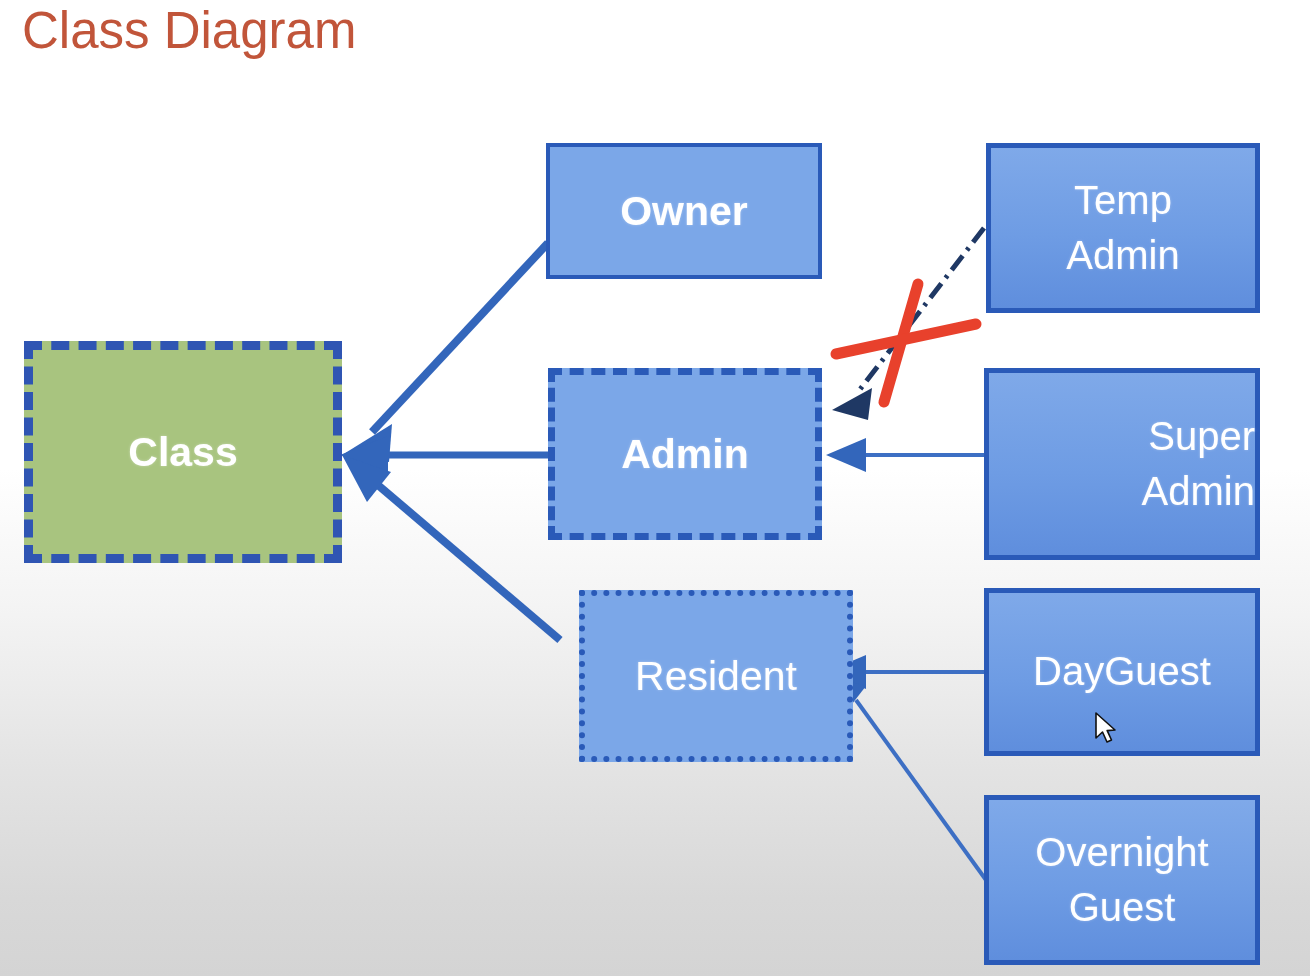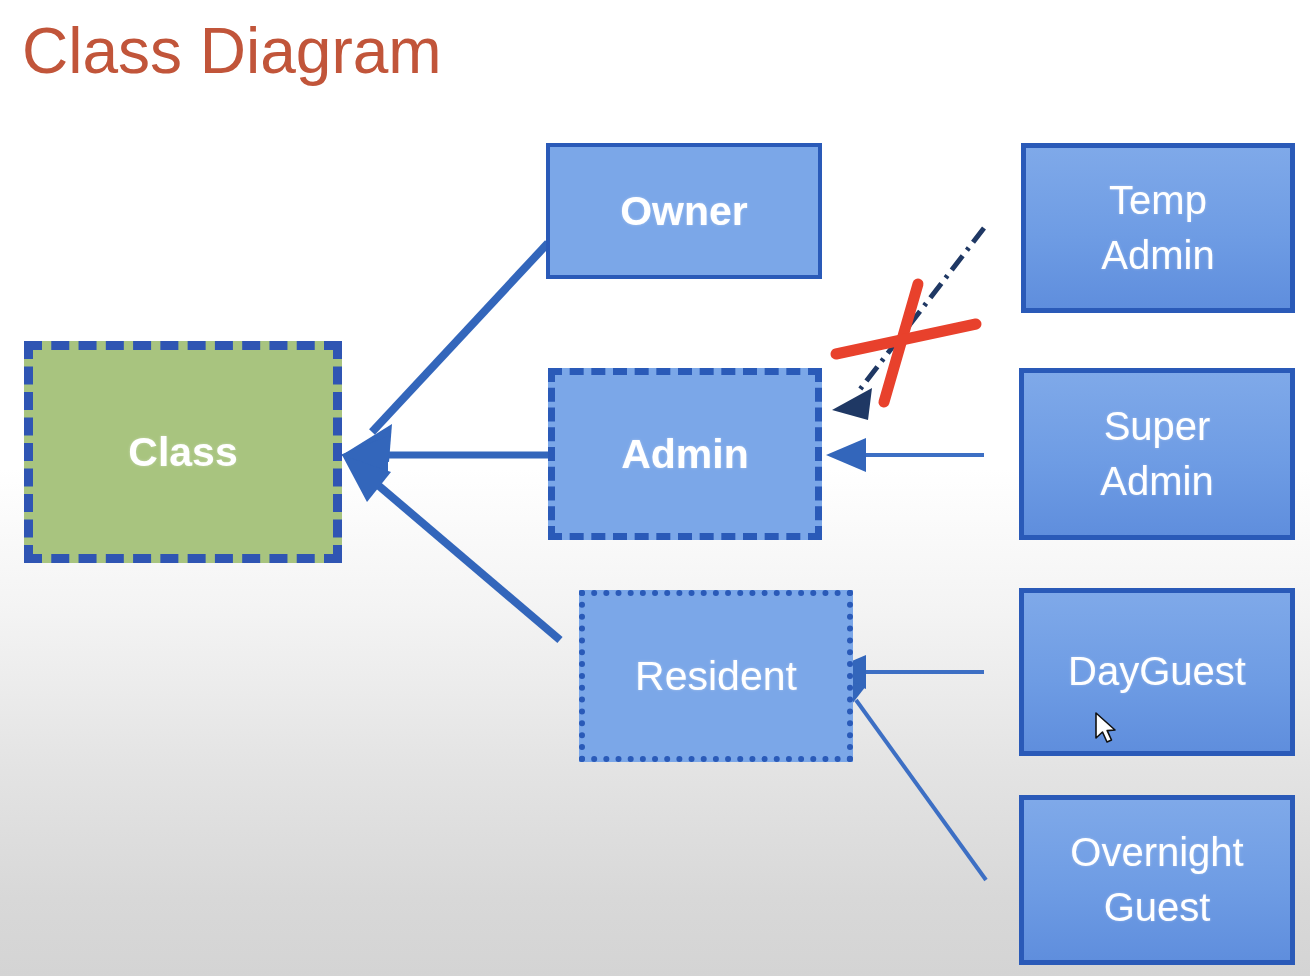--- a/index.html
+++ b/index.html
@@ -19,22 +19,22 @@
         #e4e4e4 78%,
         #d8d8d8 92%,
         #d4d4d4 100%);
     font-family: "Liberation Sans", sans-serif;
   }
 
   
   .title {
     position: absolute;
     left: 22px;
-    top: 16px;
-    font-size: 64px;
+    top: 3px;
+    font-size: 51px;
     font-weight: 400;
     color: #c1553a;
     letter-spacing: 0px;
     line-height: 1.1;
     white-space: nowrap;
   }
 
   
   .node {
     position: absolute;
@@ -86,21 +86,20 @@
   }
 
   
   .node--right {
     background: linear-gradient(to bottom, #7fa9e9 0%, #6e9ce4 55%, #5f8edd 100%);
     border: 5px solid #2a5ab8;
     font-size: 40px;
     font-weight: 400;
     line-height: 1.38;
     text-shadow: 0 0 3px rgba(255,255,255,.3);
-    margin-left: 35px;
   }
 
   
   #wires {
     position: absolute;
     left: 0; top: 0;
     width: 1310px;
     height: 976px;
     z-index: 4;
     pointer-events: none;
@@ -177,21 +176,21 @@
 
   <div class="node node--resident" style="left:547px; top:590px; width:274px; height:172px;">
     <span class="label">Resident</span>
   </div>
 
   <div class="node node--right" style="left:986px; top:143px; width:274px; height:170px;">
     <span class="label">Temp
 Admin</span>
   </div>
 
-  <div class="node node--right" style="left:984px; top:368px; width:276px; height:172px;">
+  <div class="node node--right" style="left:984px; top:368px; width:276px; height:192px;text-align:right;">
     <span class="label">Super
 Admin</span>
   </div>
 
   <div class="node node--right" style="left:984px; top:795px; width:276px; height:170px;">
     <span class="label">Overnight
 Guest</span>
   </div>
 
   <div class="node node--right" style="left:984px; top:588px; width:276px; height:168px;">

